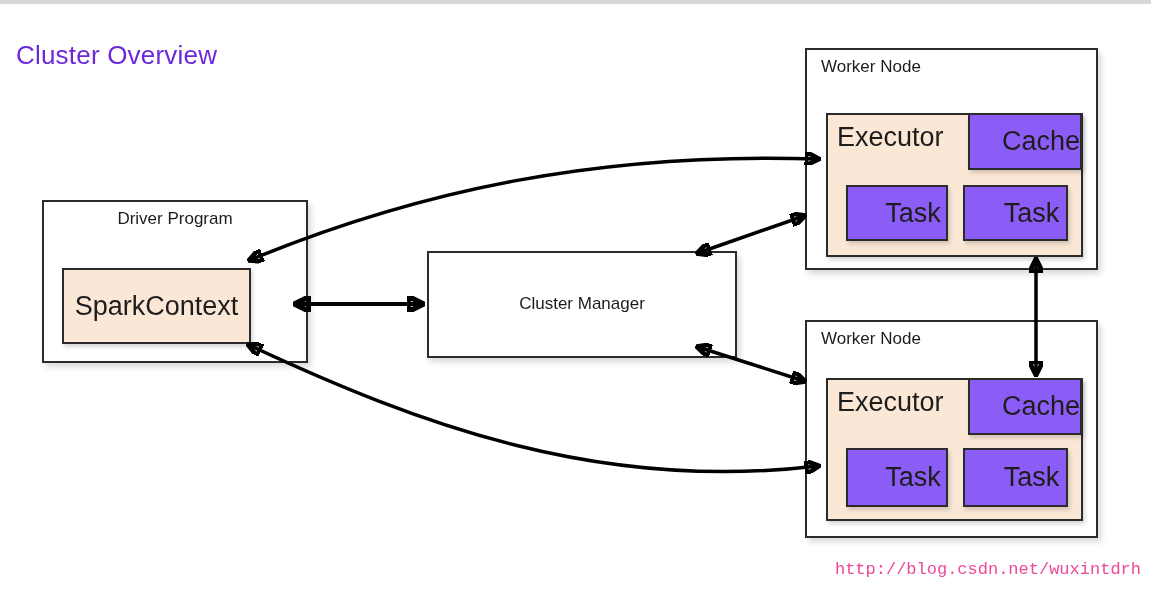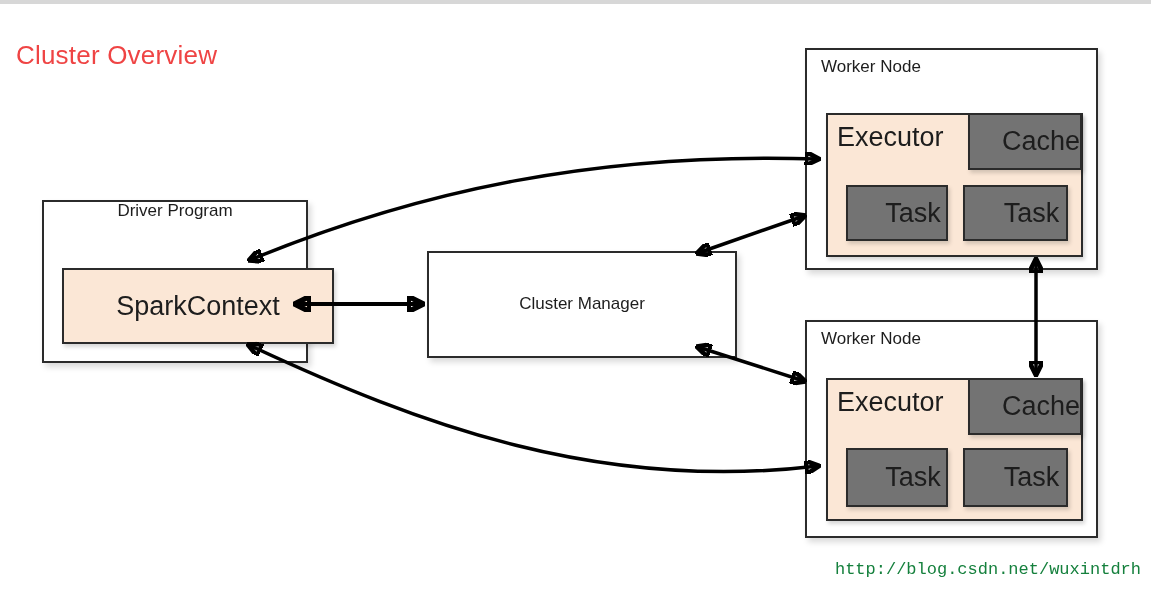--- a/index.html
+++ b/index.html
@@ -3,58 +3,58 @@
 <meta charset="utf-8">
 <style>
   html,body{margin:0;padding:0;background:#ffffff;}
   .stage{
     position:relative;width:1151px;height:593px;background:#ffffff;
     font-family:"Liberation Sans","DejaVu Sans",sans-serif;overflow:hidden;
   }
   .topbar{position:absolute;top:0;left:0;width:1151px;height:4px;background:#d7d7d7;}
   .title{
     position:absolute;left:16px;top:40px;margin:0;
-    font-size:26px;font-weight:500;color:#ef4444;letter-spacing:0.2px;
+    font-size:26px;font-weight:500;color:#6d28d9;letter-spacing:0.2px;
   }
   .obox{
     position:absolute;box-sizing:border-box;background:#ffffff;
     border:2px solid #2b2b2b;box-shadow:3px 4px 6px rgba(0,0,0,0.15);
     color:#1d1d1d;
   }
   .olabel{font-size:17px;line-height:1.1;}
   .driver{left:42px;top:200px;width:266px;height:163px;}
-  .driver .olabel{text-align:center;}
+  .driver .olabel{text-align:center;margin-top:8px;}
   .cm{left:427px;top:251px;width:310px;height:107px;display:flex;align-items:center;justify-content:center;}
   .worker1{left:805px;top:48px;width:293px;height:222px;}
   .worker2{left:805px;top:320px;width:293px;height:218px;}
   .worker .olabel{margin:8px 0 0 14px;}
   .ibox{
     position:absolute;box-sizing:border-box;border:2px solid #2b2b2b;
     box-shadow:2px 3px 4px rgba(0,0,0,0.16);color:#1d1d1d;font-size:27px;
   }
   .peach-light{background:#fbe7d6;}
-  .peach{background:#737373;padding-left:32px;}
+  .peach{background:#8b5cf6;padding-left:32px;}
   .center{display:flex;align-items:center;justify-content:center;}
-  .sc{left:62px;top:268px;width:272px;height:76px;}
+  .sc{left:62px;top:268px;width:189px;height:76px;}
   .exec-label{margin:7px 0 0 9px;font-size:27px;}
   .exec1{left:826px;top:113px;width:257px;height:144px;}
   .cache1{left:968px;top:113px;width:114px;height:57px;}
   .t1a{left:846px;top:185px;width:102px;height:56px;}
   .t1b{left:963px;top:185px;width:105px;height:56px;}
   .exec2{left:826px;top:378px;width:257px;height:143px;}
   .cache2{left:968px;top:378px;width:114px;height:57px;}
   .t2a{left:846px;top:448px;width:102px;height:59px;}
   .t2b{left:963px;top:448px;width:105px;height:59px;}
   .arrows{position:absolute;left:0;top:0;width:1151px;height:593px;pointer-events:none;z-index:6;}
   .arrows path{stroke:#000;fill:none;stroke-width:3.5;}
   .arrows path.thick{stroke-width:4;}
   .watermark{
     position:absolute;right:10px;top:560px;
     font-family:"Liberation Mono","DejaVu Sans Mono",monospace;
-    font-size:17px;color:#15803d;
+    font-size:17px;color:#ec4899;
   }
 </style>
 </head>
 <body>
 
 <div class="stage">
 
   <div class="topbar"></div>
 
   <h1 class="title">Cluster Overview</h1>

